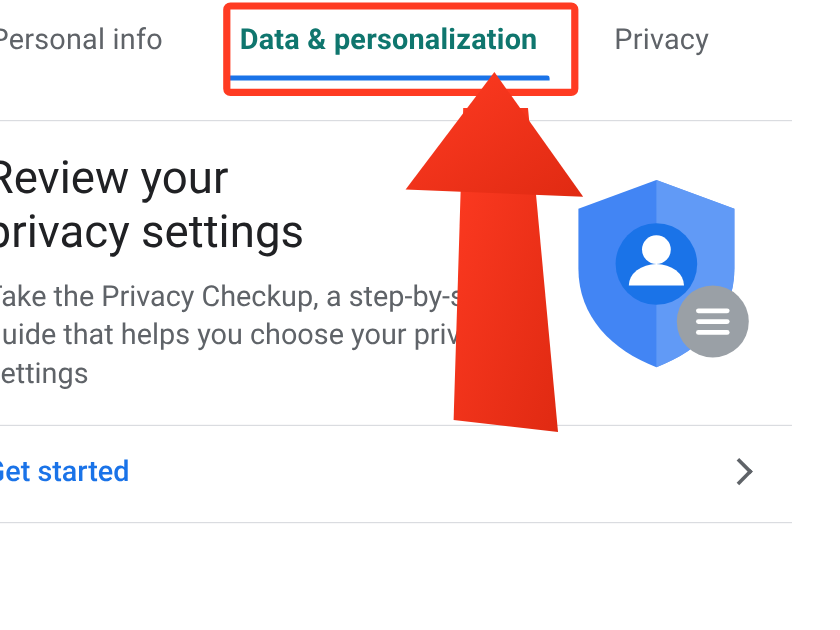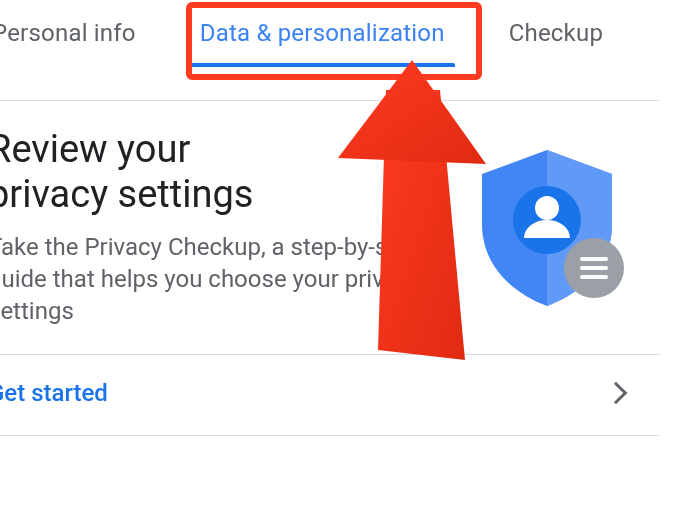--- a/index.html
+++ b/index.html
@@ -29,22 +29,22 @@
     justify-content: center;
     font-size: 24px;
     letter-spacing: 0.2px;
     color: #5f6368;
     padding: 0 32px;
     white-space: nowrap;
     position: relative;
     cursor: pointer;
   }
   .tab.active {
-    color: #3b82f6;
-    font-weight: 400;
+    color: #0f766e;
+    font-weight: 700;
     justify-content: flex-end;
   }
   .tab.active .underline {
     position: absolute;
     left: 22px;
     right: 22px;
     bottom: -1px;
     height: 4px;
     background: #1a73e8;
     border-radius: 2px 2px 0 0;
@@ -133,21 +133,21 @@
 
   <div class="tabs">
     <div class="tab">
       <span>Personal info</span>
     </div>
     <div class="tab active">
       <span>Data &amp; personalization</span>
       <div class="underline"></div>
     </div>
     <div class="tab">
-      <span>Checkup</span>
+      <span>Privacy</span>
     </div>
   </div>
 
   <div class="highlight-box"></div>
 
   <div class="card">
     <div class="card-body">
       <div class="card-text">
         <div class="card-title">
           <span>Review your</span><br>

